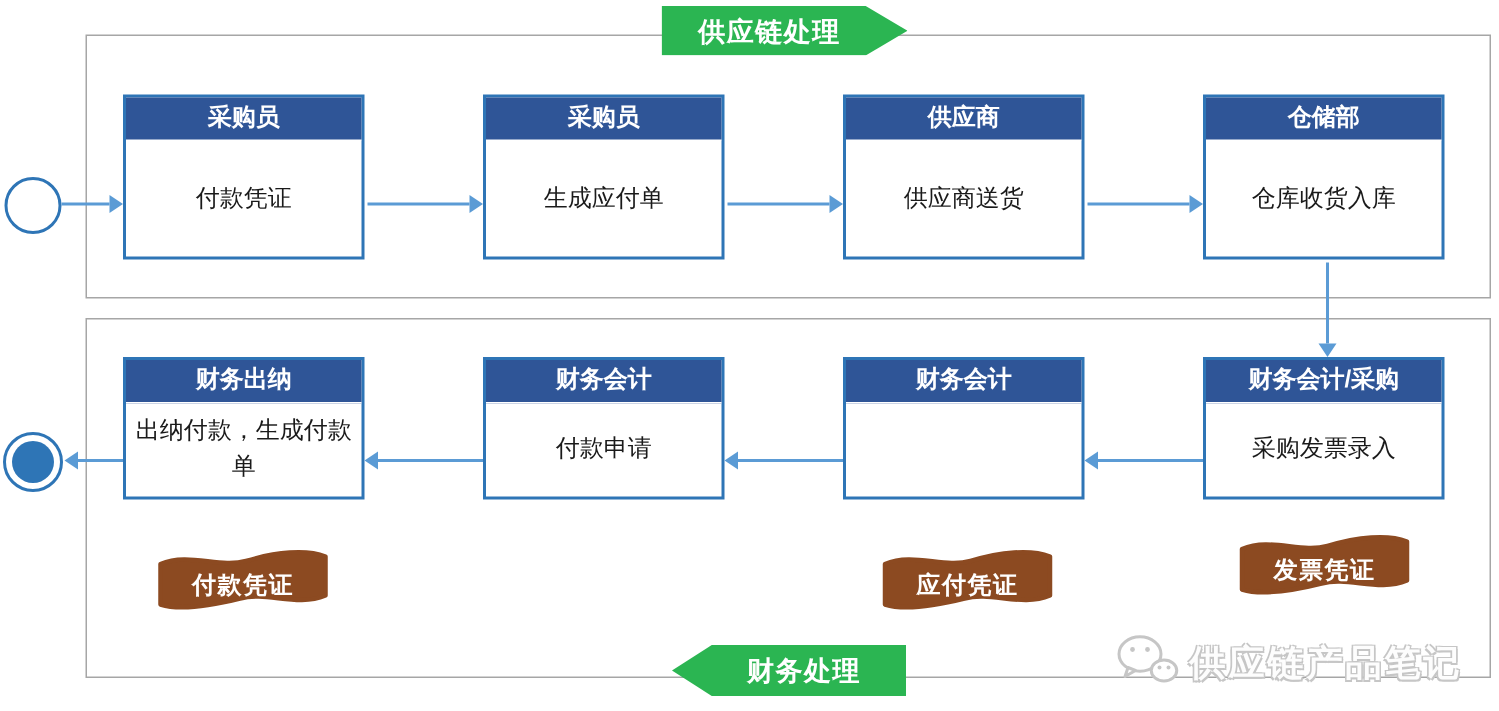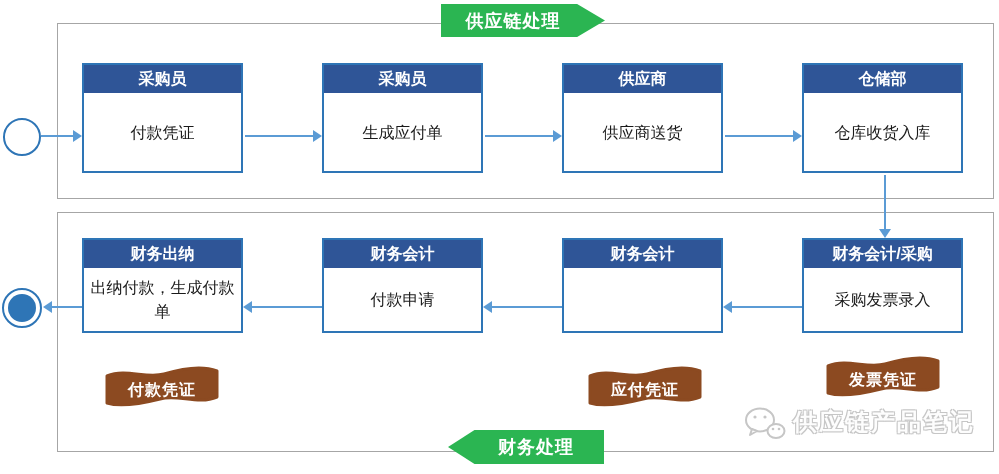--- a/index.html
+++ b/index.html
@@ -59,21 +59,21 @@
 
   .ribbon { position:absolute; width:120px; height:46px; }
   .ribbon svg { position:absolute; left:0; top:0; }
   .ribbon-label {
     position:absolute; left:0; top:3px; width:100%; height:100%;
     display:flex; align-items:center; justify-content:center;
     color:#fff; font-weight:bold; font-size:16px; letter-spacing:1px;
   }
 
   .watermark {
-    position:absolute; left:744px; top:406px; display:flex; align-items:flex-start; gap:7px;
+    position:absolute; left:744px; top:422px; display:flex; align-items:flex-end; gap:7px;
   }
   .watermark-text {
     font-size:24px; letter-spacing:2px; color:#fdfdfd; font-weight:bold;
     text-shadow:-1px -1px 0 #c6c6c6, 1px -1px 0 #c6c6c6, -1px 1px 0 #c6c6c6, 1px 1px 0 #c6c6c6;
   }
 </style>
 </head>
 <body>
 
 <div class="canvas">

